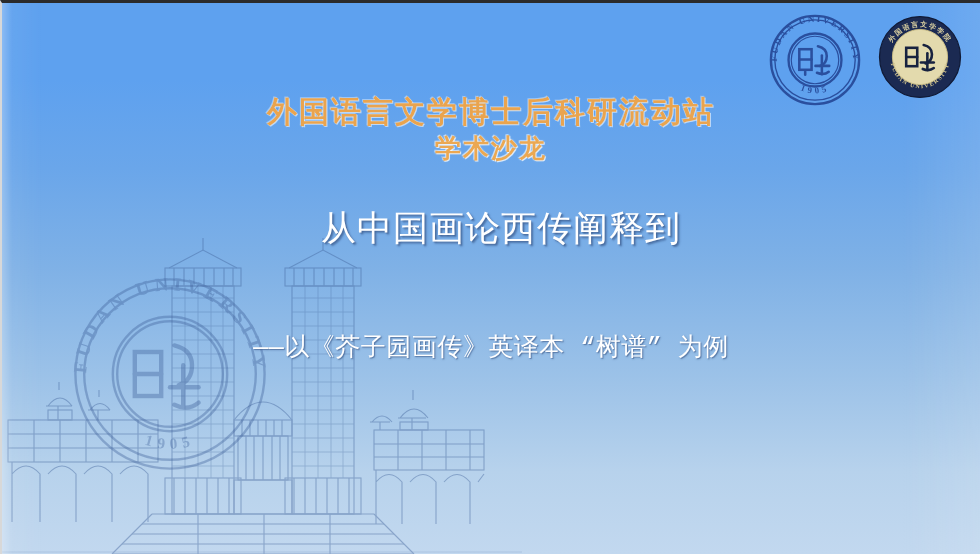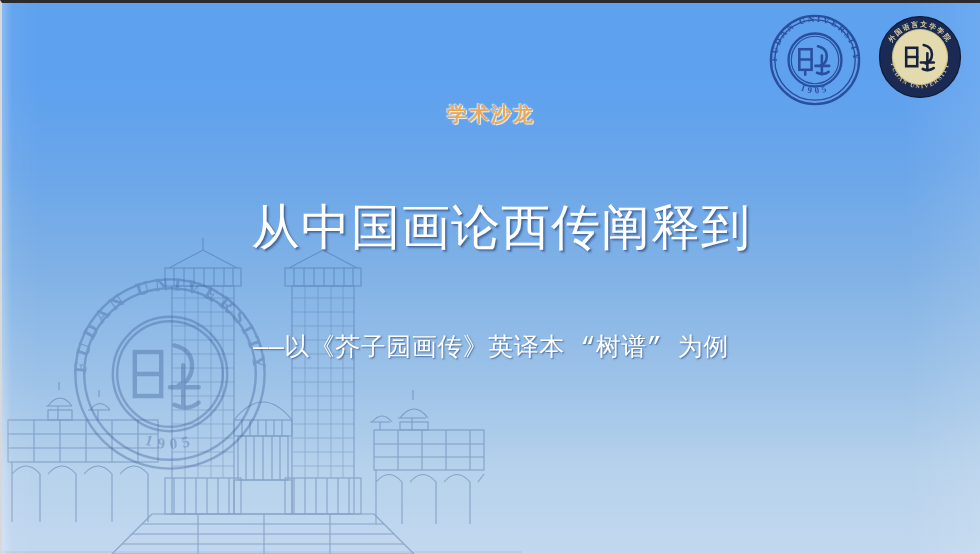--- a/index.html
+++ b/index.html
@@ -91,21 +91,21 @@
     font-weight: bold;
     color: #e9a44f;
     letter-spacing: 2px;
     text-shadow:
       0 0 1px rgba(255,255,255,0.85),
       1px 1px 0 rgba(255,255,255,0.55),
       -1px -1px 0 rgba(255,255,255,0.35);
   }
   #salon-line {
     margin-top: 6px;
-    font-size: 20px;
+    font-size: 26px;
     line-height: 26px;
     font-weight: bold;
     color: #eba852;
     letter-spacing: 2px;
     text-shadow:
       0 0 2px rgba(255,255,255,0.95),
       1px 1px 0 rgba(255,255,255,0.7),
       -1px -1px 0 rgba(255,255,255,0.5);
     text-align: center;
   }
@@ -114,21 +114,21 @@
   #title-block {
     position: absolute;
     top: 196px;
     left: 0;
     right: 0;
     text-align: center;
     color: #ffffff;
   }
   .title-line {
     font-family: "DejaVu Serif", "Liberation Serif", serif;
-    font-size: 49px;
+    font-size: 35px;
     line-height: 58px;
     font-weight: normal;
     letter-spacing: 1px;
     text-shadow:
       2px 2px 2px rgba(40,70,120,0.55),
       1px 1px 0 rgba(90,120,165,0.5);
     margin-left: 20px;
   }
 
   
@@ -390,20 +390,21 @@
         <line x1="35" y1="50" x2="47" y2="50"></line>
         <path d="M54 37 q9 2 9 10 q0 8 -7 10"></path>
         <path d="M51 56 h14"></path>
         <path d="M58 46 v18"></path>
         <path d="M53 63 q7 3 12 -1"></path>
       </g>
     </svg>
   </div>
 
   <div id="header">
+    <div id="org-line">外国语言文学博士后科研流动站</div>
     <div id="salon-line">学术沙龙</div>
   </div>
 
   <div id="title-block">
     <div class="title-line">从中国画论西传阐释到</div>
   </div>
 
   <div id="subtitle">——以《芥子园画传》英译本 “树谱” 为例</div>
 
 </div>

